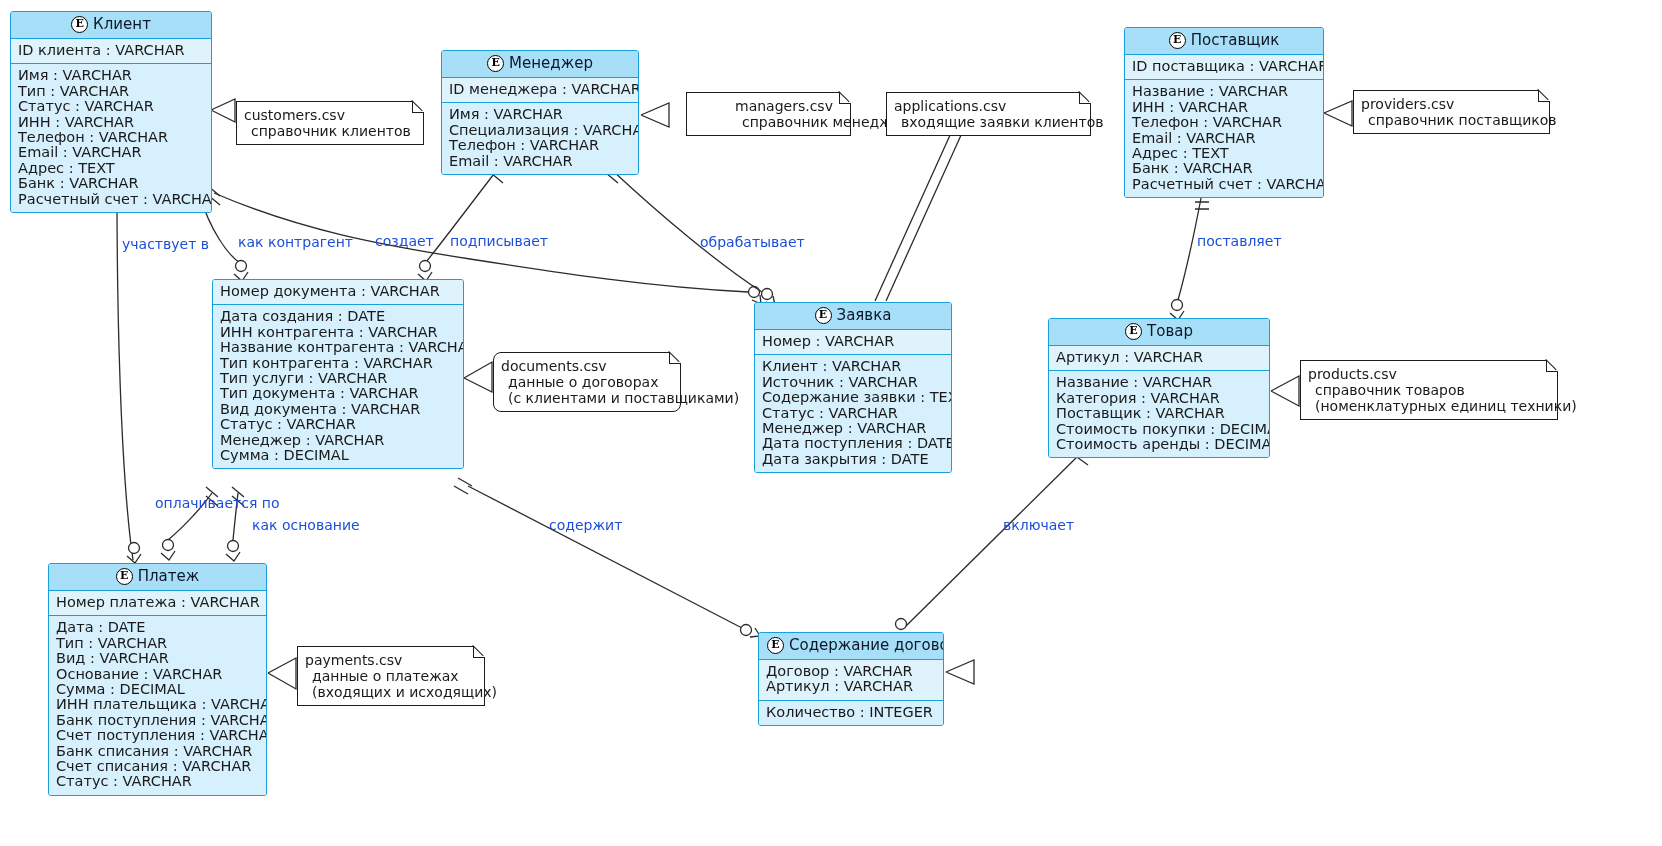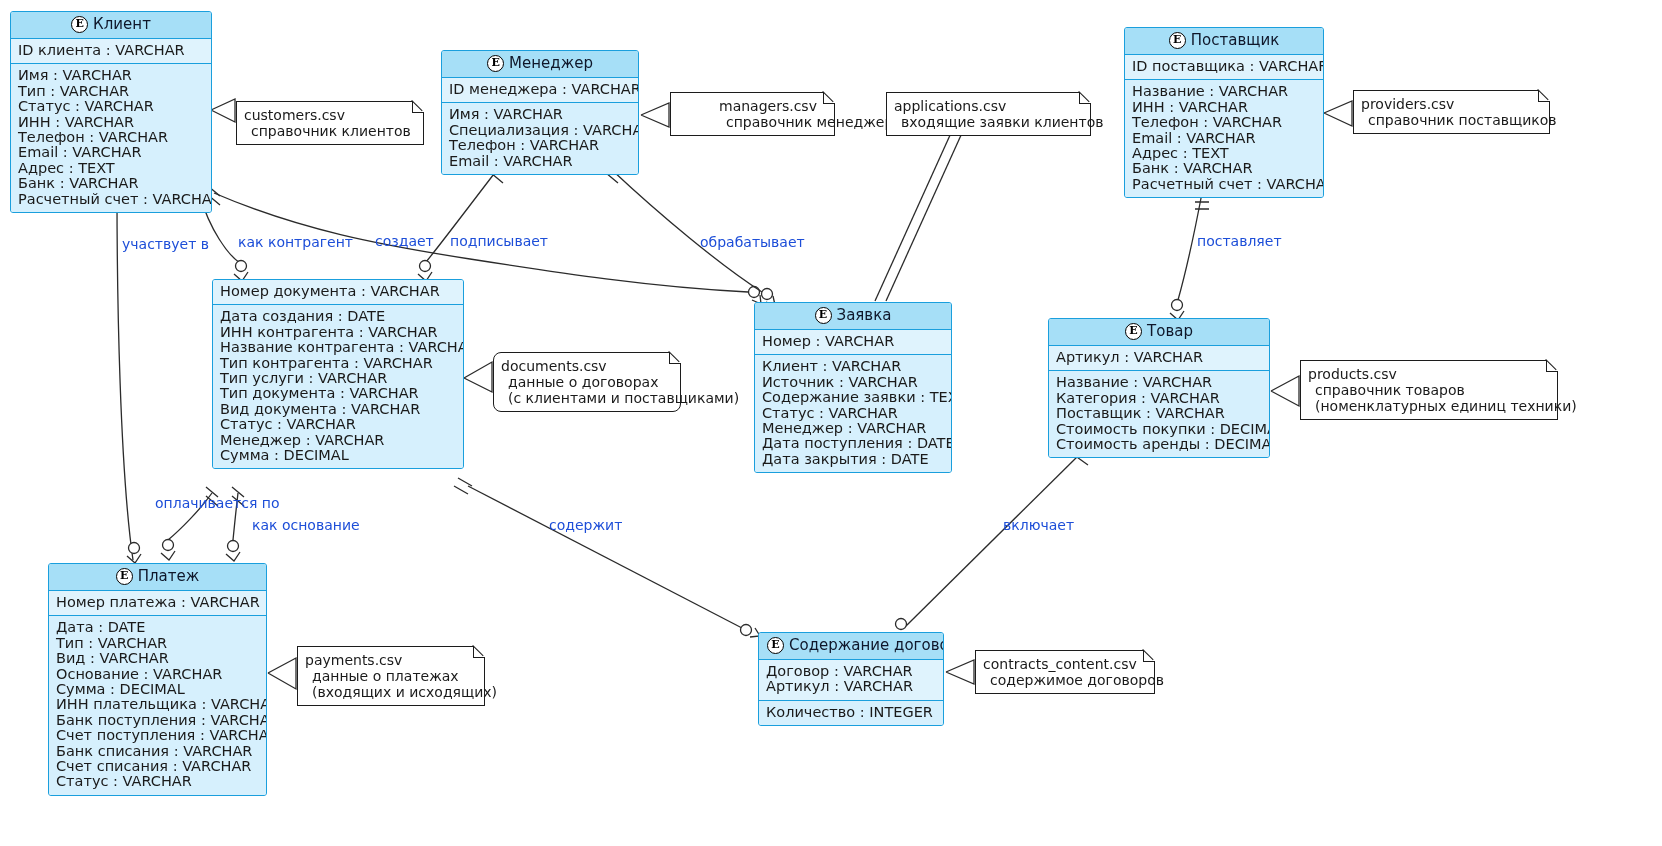--- a/index.html
+++ b/index.html
@@ -383,21 +383,21 @@
       <div class="row">Количество : INTEGER</div>
     </div>
   </div>
 
   <div class="note" style="left:236px; top:101px; width:188px;">
     <span class="fold"></span>
     <div class="nline">customers.csv</div>
     <div class="nline indent">справочник клиентов</div>
   </div>
 
-  <div class="note" style="left:670px; top:92px; width:165px;padding-left:48px;">
+  <div class="note" style="left:686px; top:92px; width:165px;padding-left:48px;">
     <span class="fold"></span>
     <div class="nline">managers.csv</div>
     <div class="nline indent">справочник менеджеров</div>
   </div>
 
   <div class="note" style="left:886px; top:92px; width:205px;">
     <span class="fold"></span>
     <div class="nline">applications.csv</div>
     <div class="nline indent">входящие заявки клиентов</div>
   </div>
@@ -422,25 +422,20 @@
     <div class="nline indent">(входящих и исходящих)</div>
   </div>
 
   <div class="note" style="left:1300px; top:360px; width:258px;">
     <span class="fold"></span>
     <div class="nline">products.csv</div>
     <div class="nline indent">справочник товаров</div>
     <div class="nline indent">(номенклатурных единиц техники)</div>
   </div>
 
-  <div class="note" style="left:975px; top:650px; width:180px;">
-    <span class="fold"></span>
-    <div class="nline">contracts_content.csv</div>
-    <div class="nline indent">содержимое договоров</div>
-  </div>
 
   <div class="elabel" style="left:122px; top:237px;">участвует в</div>
 
   <div class="elabel" style="left:238px; top:235px;">как контрагент</div>
 
   <div class="elabel" style="left:375px; top:234px;">создает</div>
 
   <div class="elabel" style="left:450px; top:234px;">подписывает</div>
 
   <div class="elabel" style="left:700px; top:235px;">обрабатывает</div>

